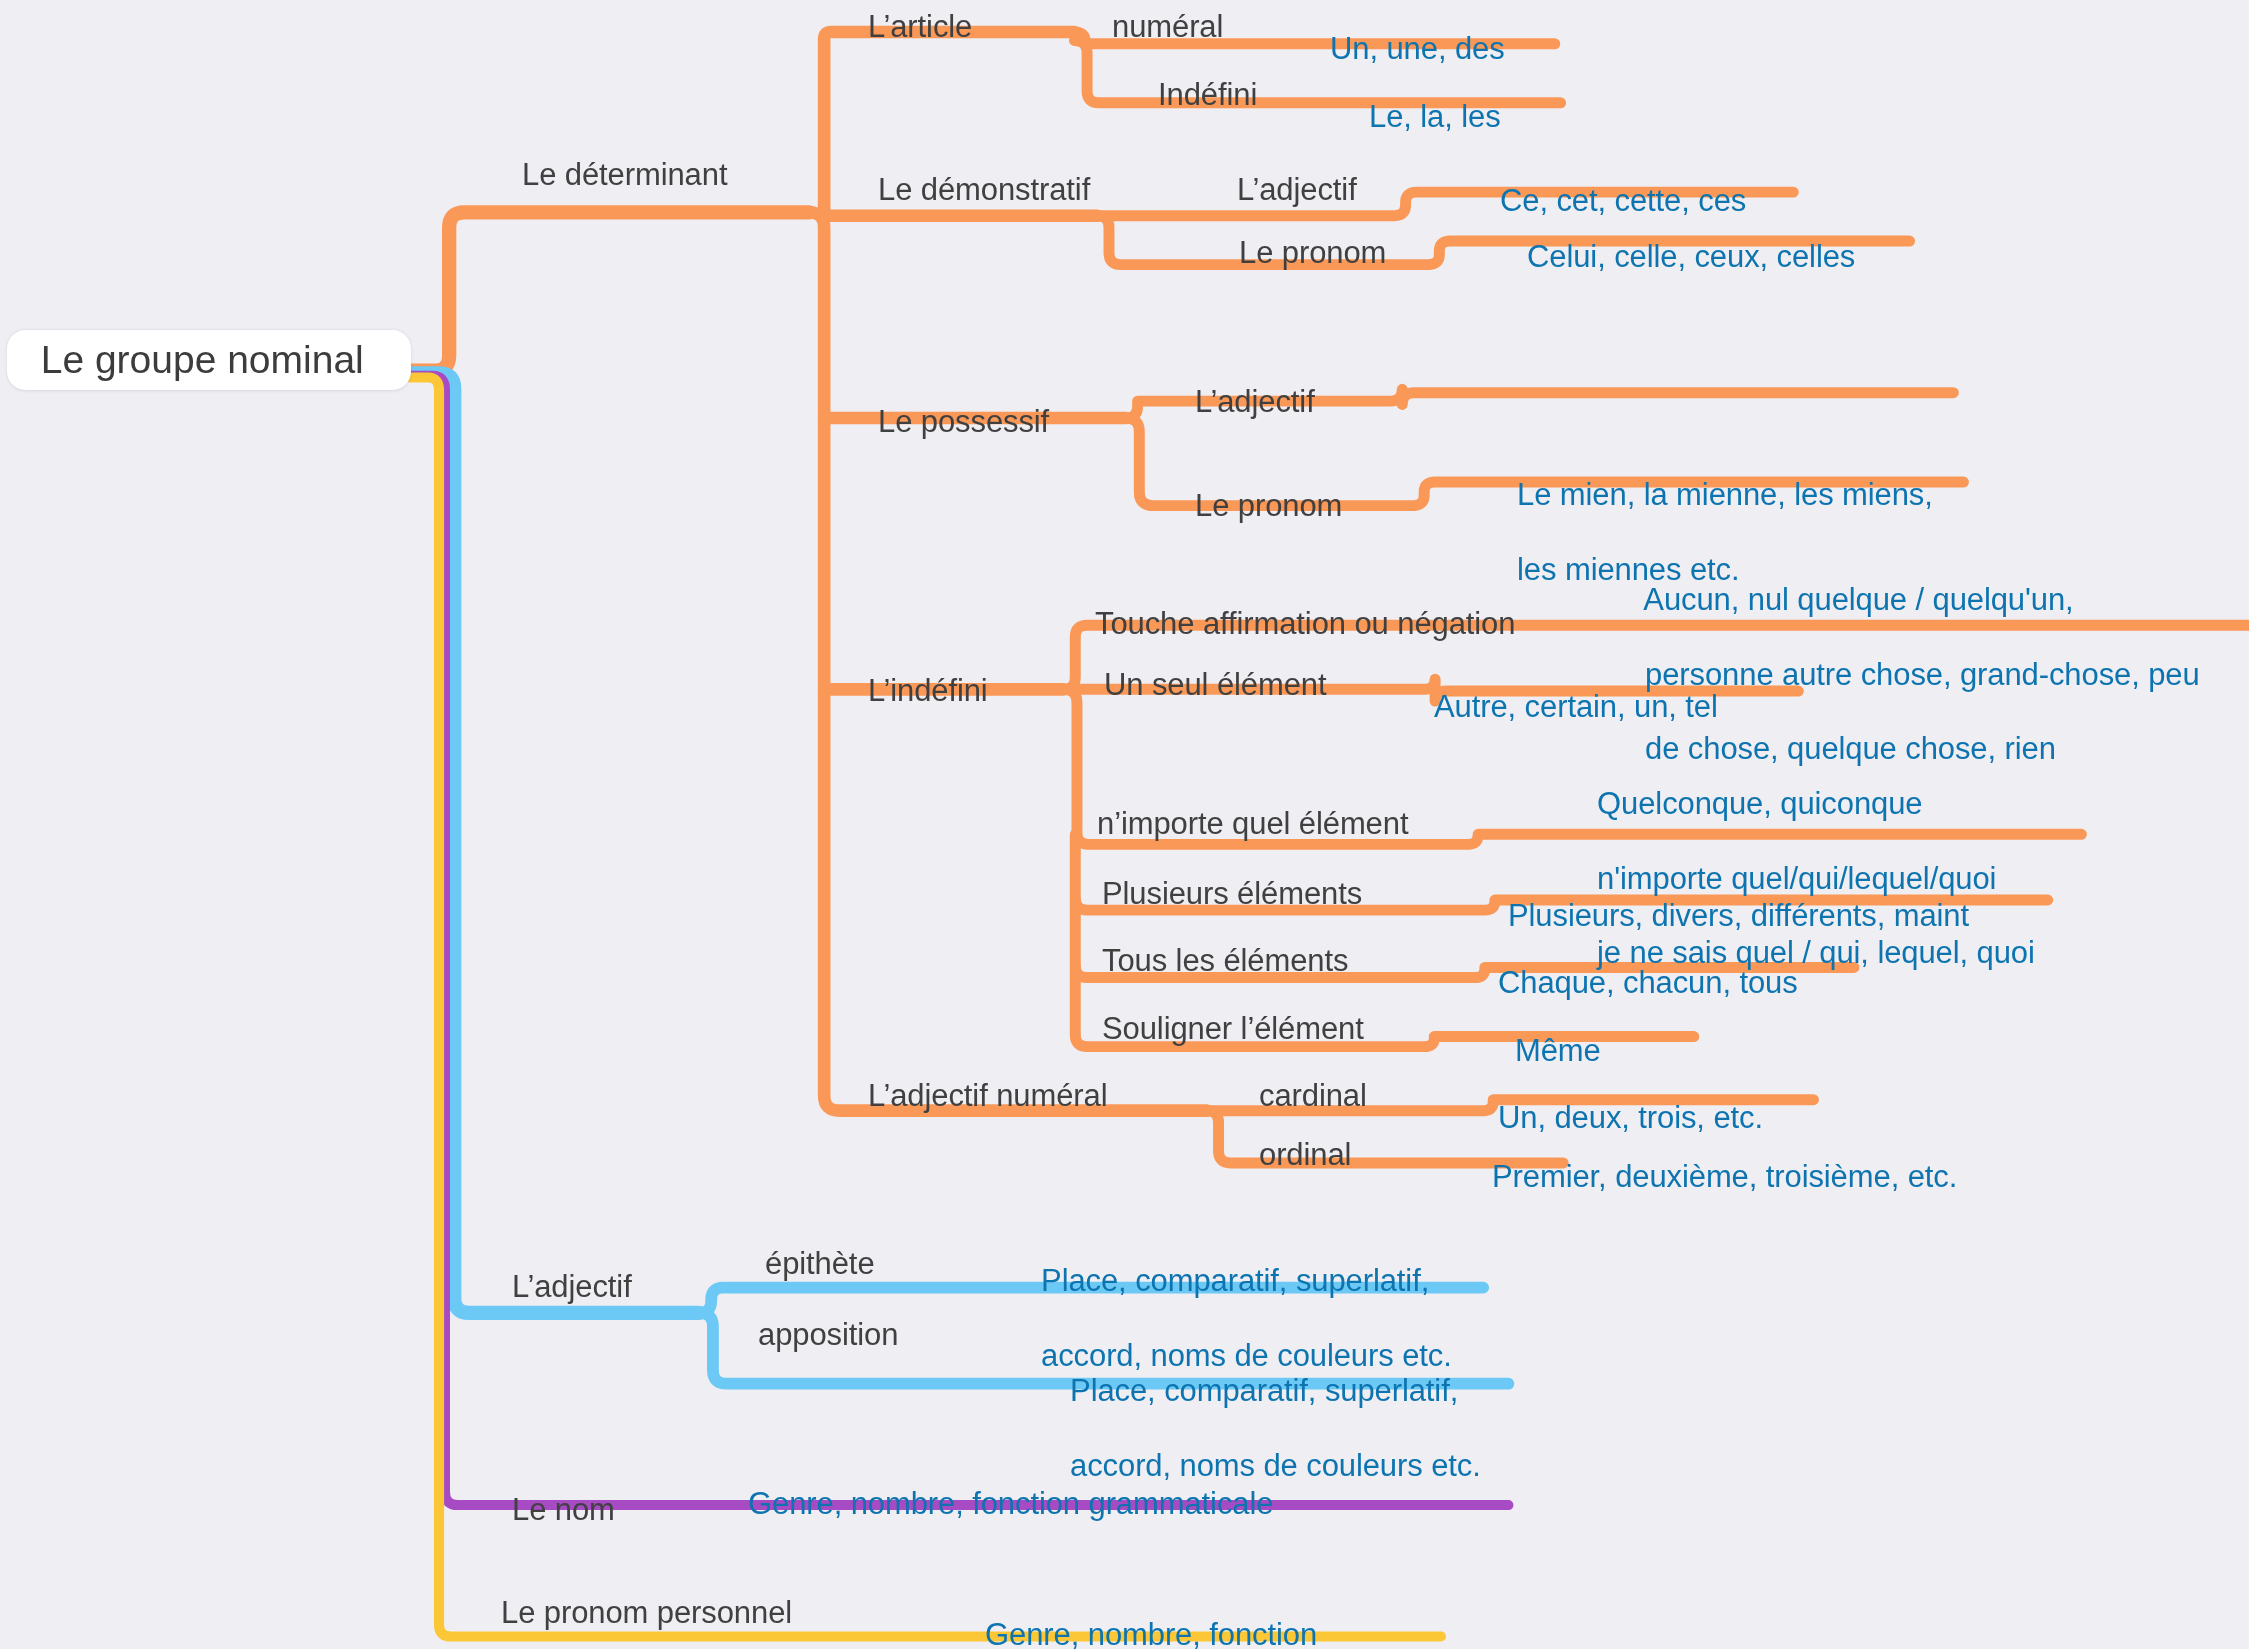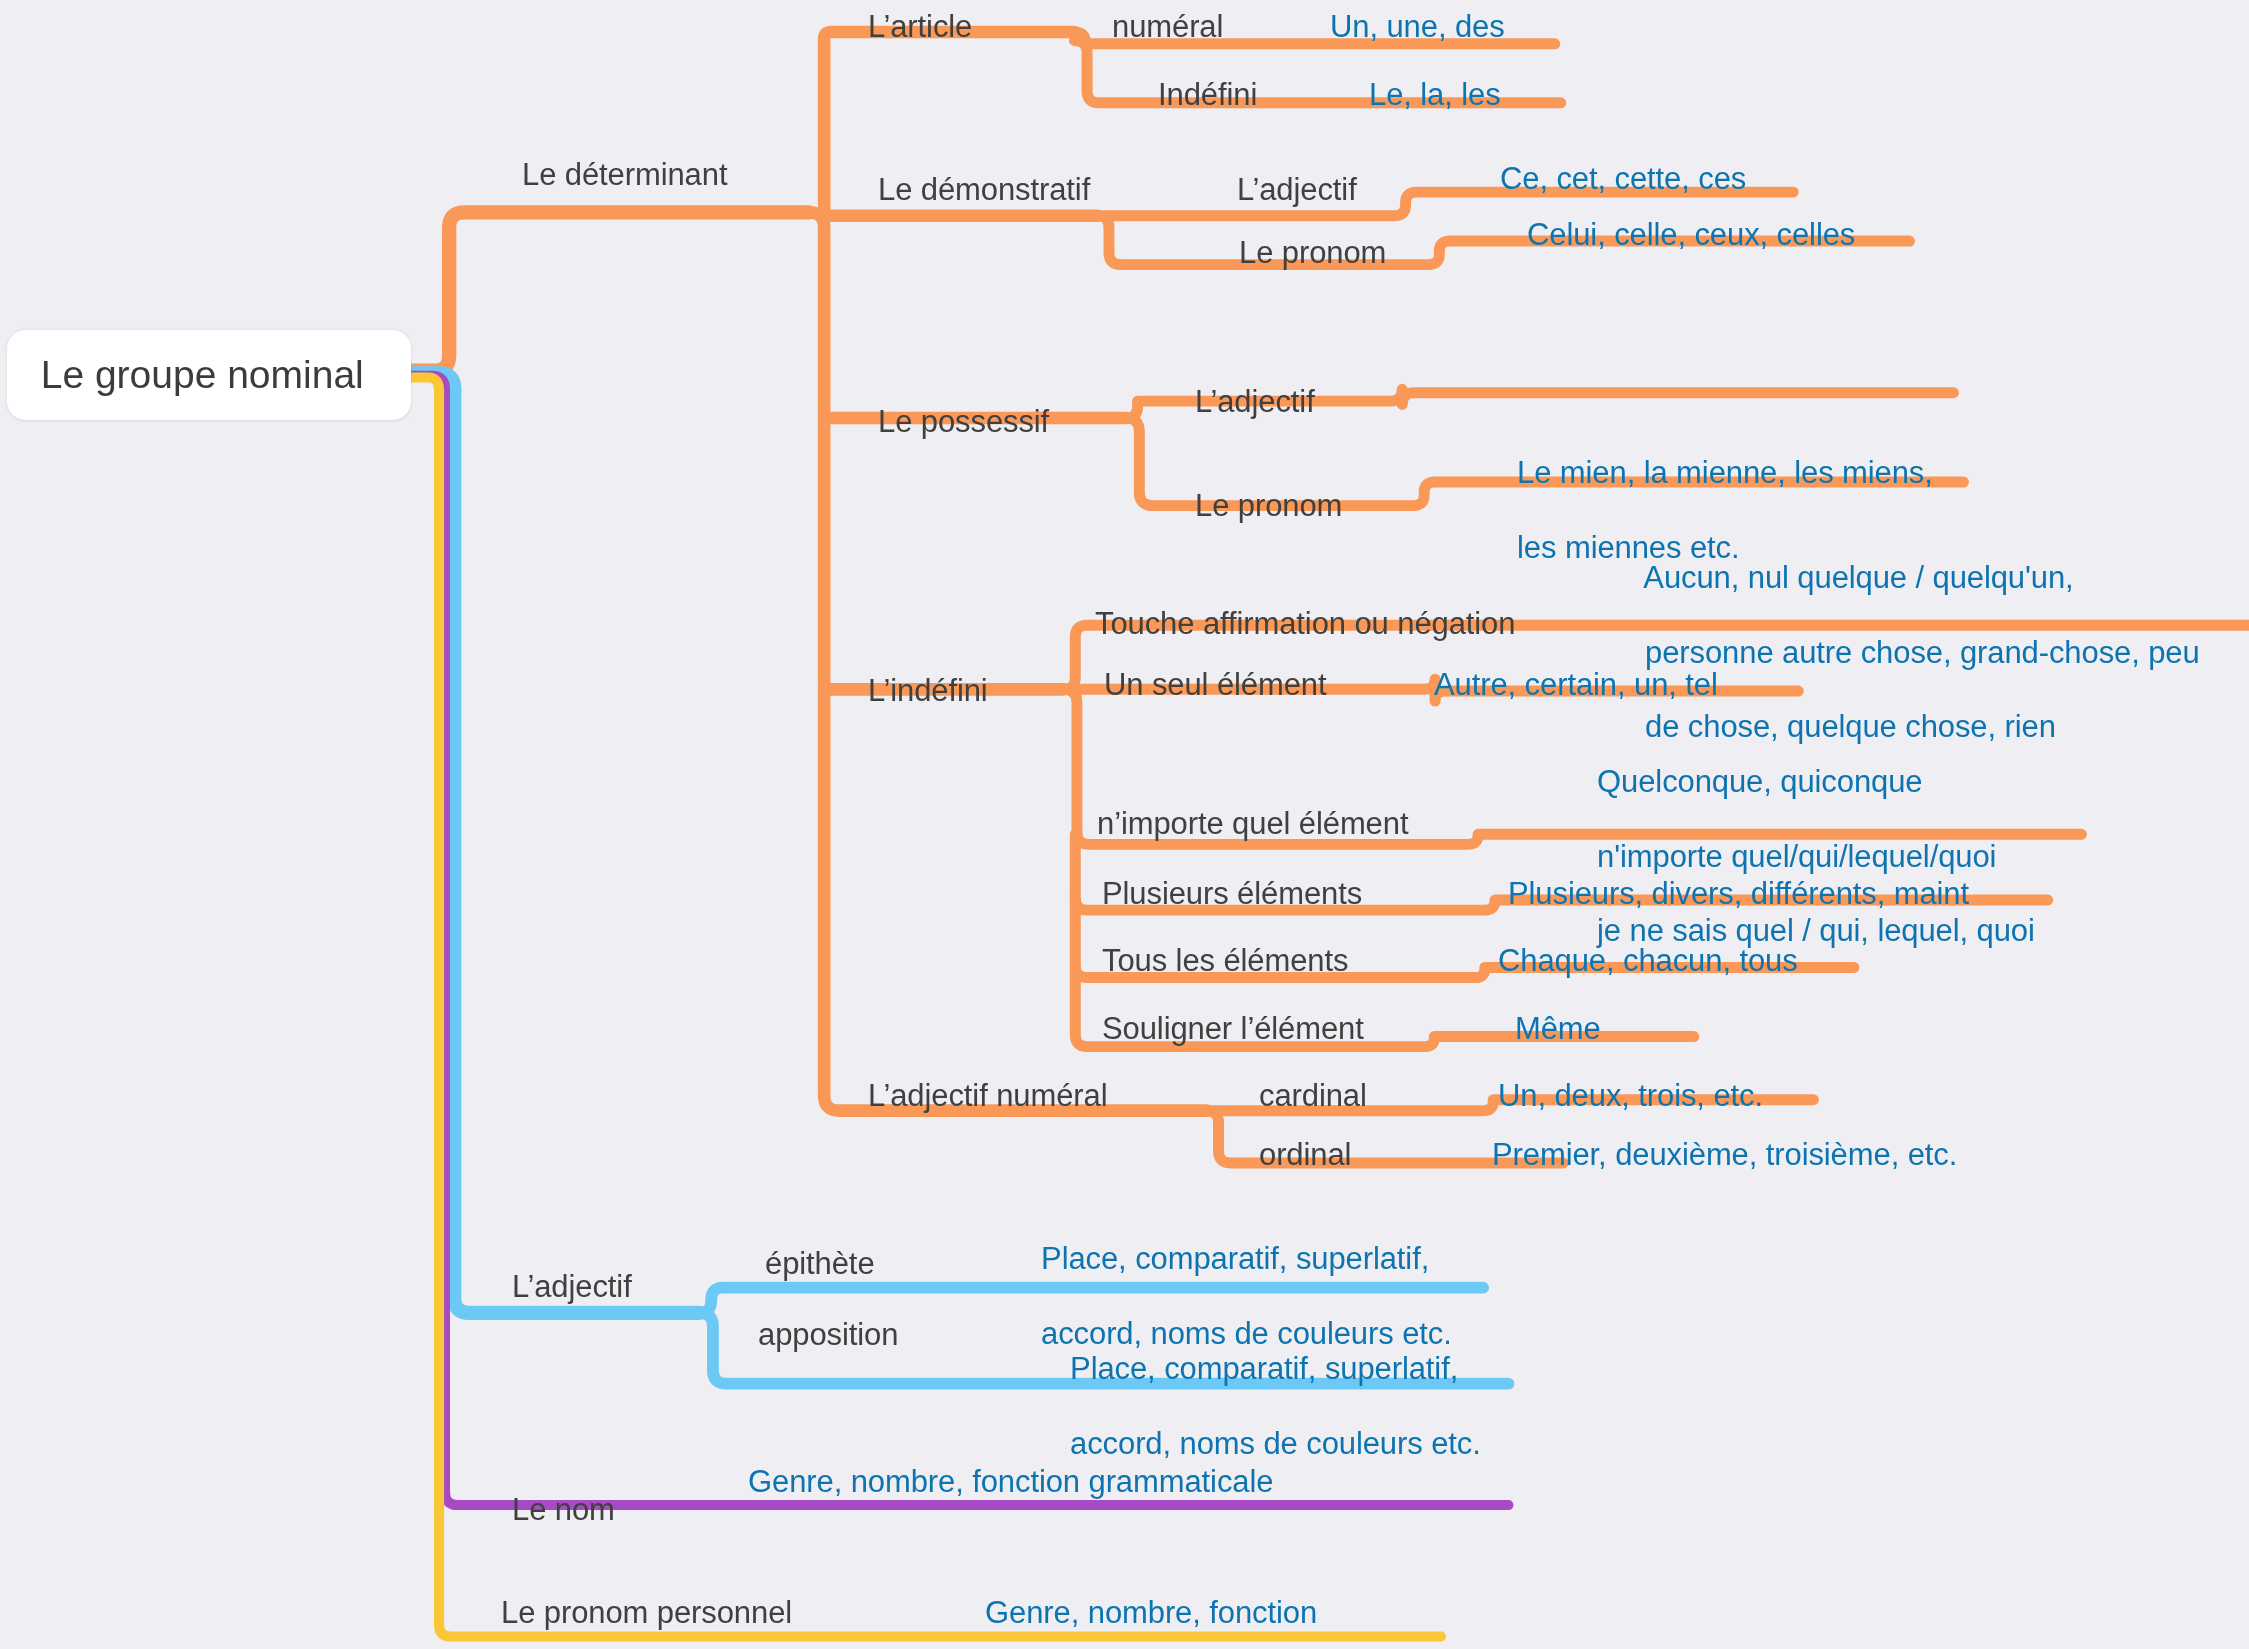--- a/index.html
+++ b/index.html
@@ -32,28 +32,29 @@
   .node {
     color: #404040;
     font-size: 31px;
     letter-spacing: -0.1px;
   }
   
   .leaf {
     color: #0D74B0;
     font-size: 31px;
     letter-spacing: -0.1px;
+    margin-top: 22px;
   }
   
   #root-node {
     position: absolute;
     left: 6.7px;
     top: 330px;
     width: 404px;
-    height: 90px;
+    height: 60px;
     background: #FFFFFF;
     border-radius: 18.5px;
     box-shadow: 0 0.8px 3.4px rgba(0,0,0,0.10);
     display: flex;
     align-items: center;
   }
   #root-node .root-text {
     position: static;
     padding-left: 34px;
     color: #3C3C3C;

